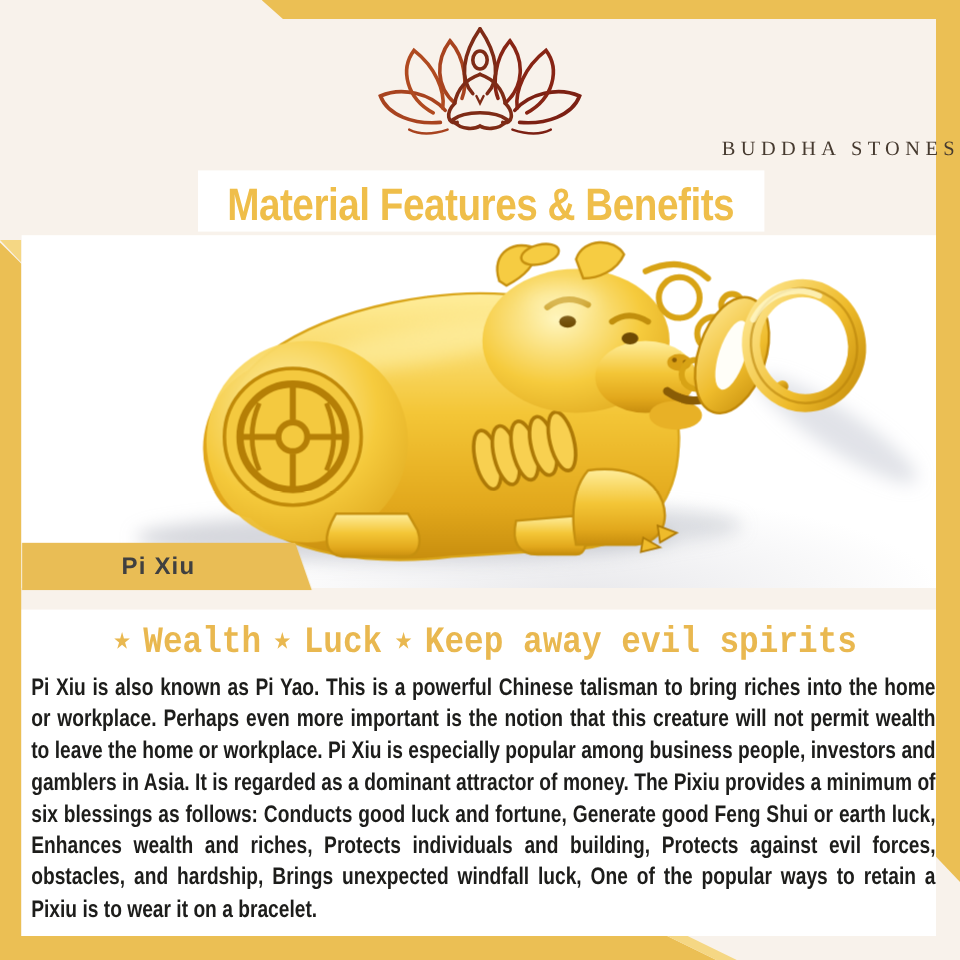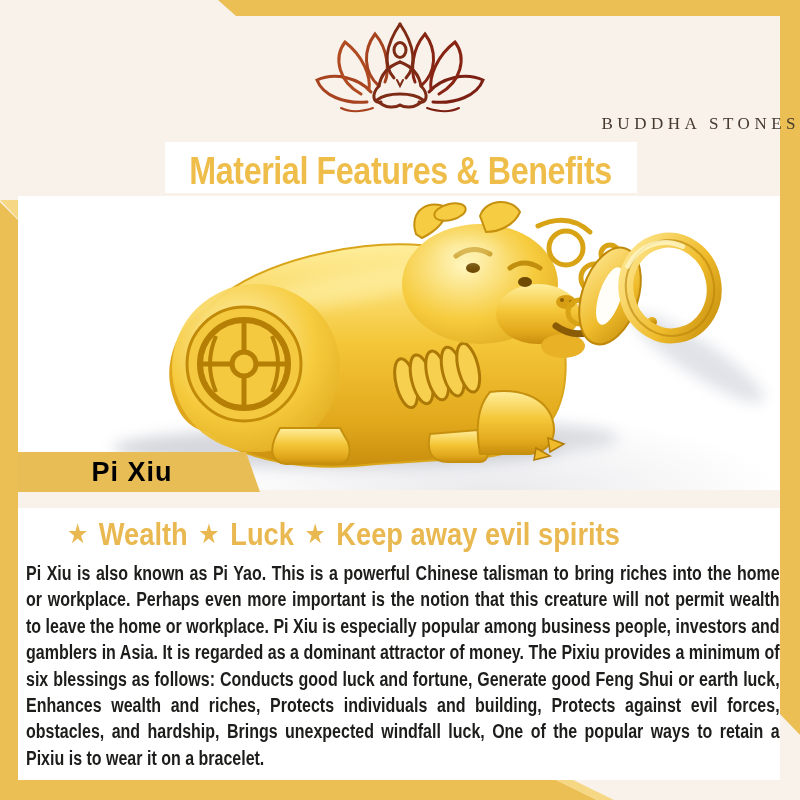--- a/index.html
+++ b/index.html
@@ -45,31 +45,31 @@
       #FFFFFF;
   }
   .photo-area svg{position:absolute;left:0;top:0;}
   
   .label-banner{
     position:absolute;left:18px;top:452px;width:242px;height:40px;background:#E9BD55;
     clip-path:polygon(0 0,228px 0,242px 40px,0 40px);
     display:flex;align-items:center;justify-content:center;
   }
   .label-banner .label-text{
-    font-size:27px;font-weight:700;color:#000000;letter-spacing:1px;
+    font-size:20px;font-weight:700;color:#404040;letter-spacing:1px;
     padding-right:14px;
   }
   
   .benefits-panel{
     position:absolute;left:18px;top:508px;width:762px;height:272px;
     background:#FFFFFF;overflow:hidden;
   }
   .benefits-heading{
-    margin-top:9px;white-space:nowrap;
-    font-size:31px;font-weight:700;color:#E9B850;
+    margin-top:9px;text-align:center;white-space:nowrap;
+    font-size:31px;font-weight:700;color:#E9B850;font-family:Liberation Mono, monospace;
   }
   .benefits-heading .hgroup{display:inline-block;transform:scaleX(.88);transform-origin:center;}
   .benefits-heading .star{margin:0 12px;font-size:27px;vertical-align:2px;}
   .benefits-text{
     margin-top:7px;margin-left:8px;width:942px;
     transform:scaleX(.8);transform-origin:0 0;
     text-align:justify;font-size:20px;font-weight:700;letter-spacing:0;
     line-height:26.4px;color:#1D1D1B;
   }
 </style>

